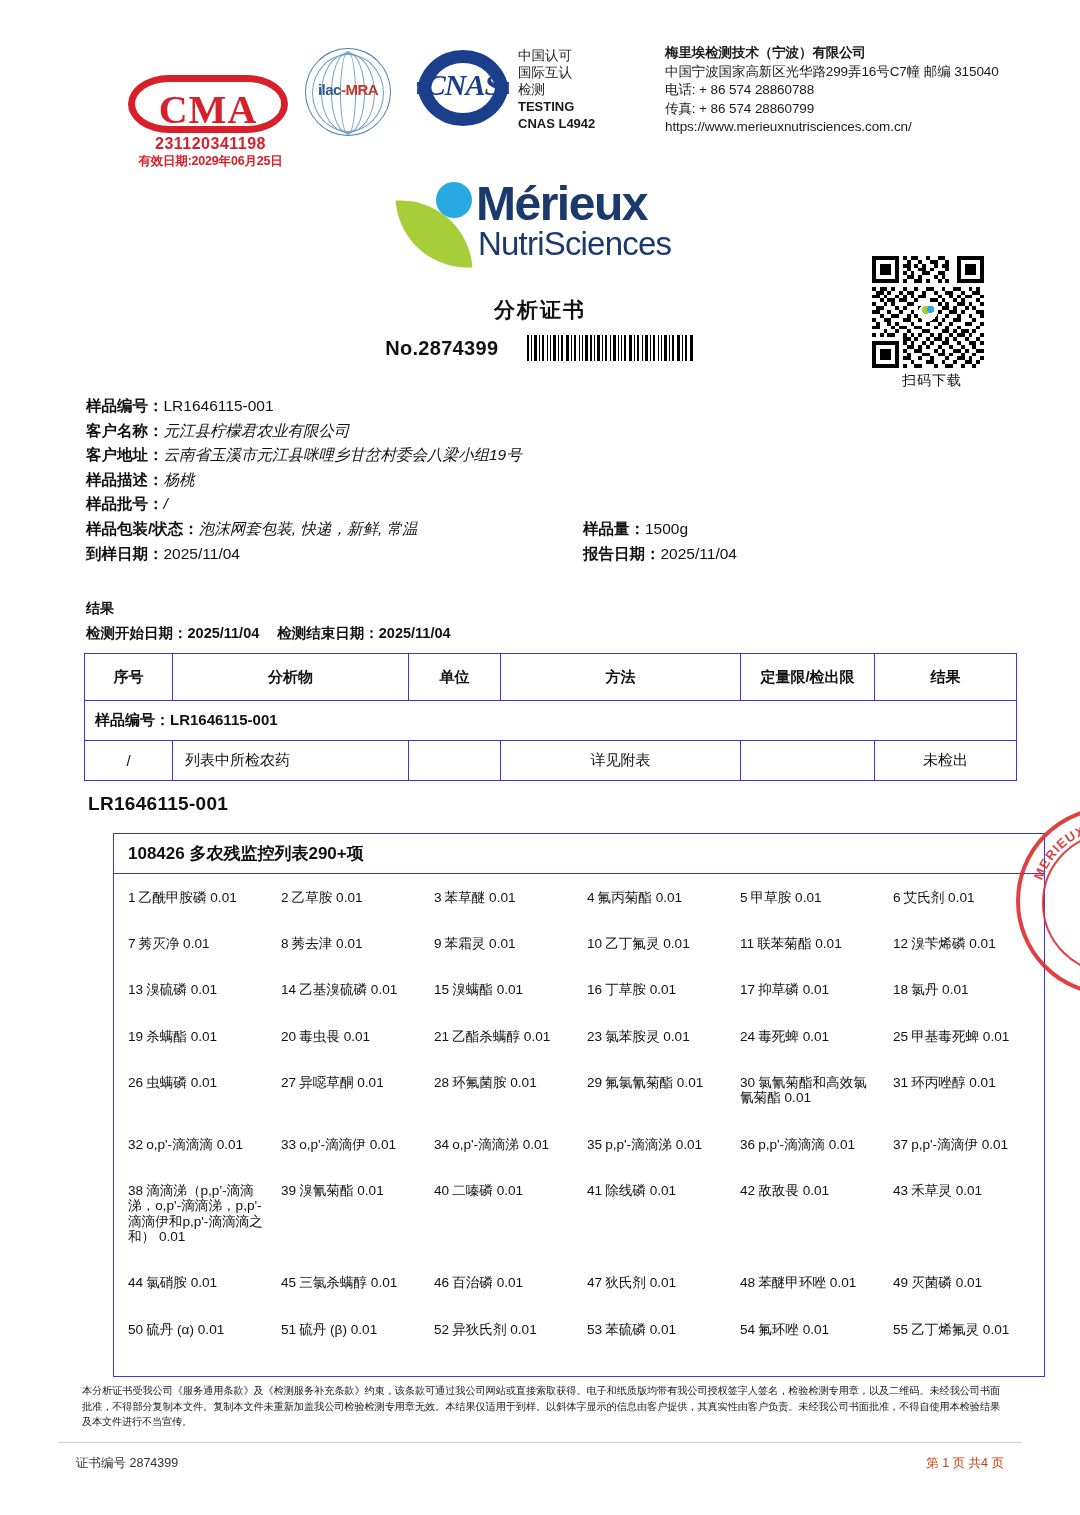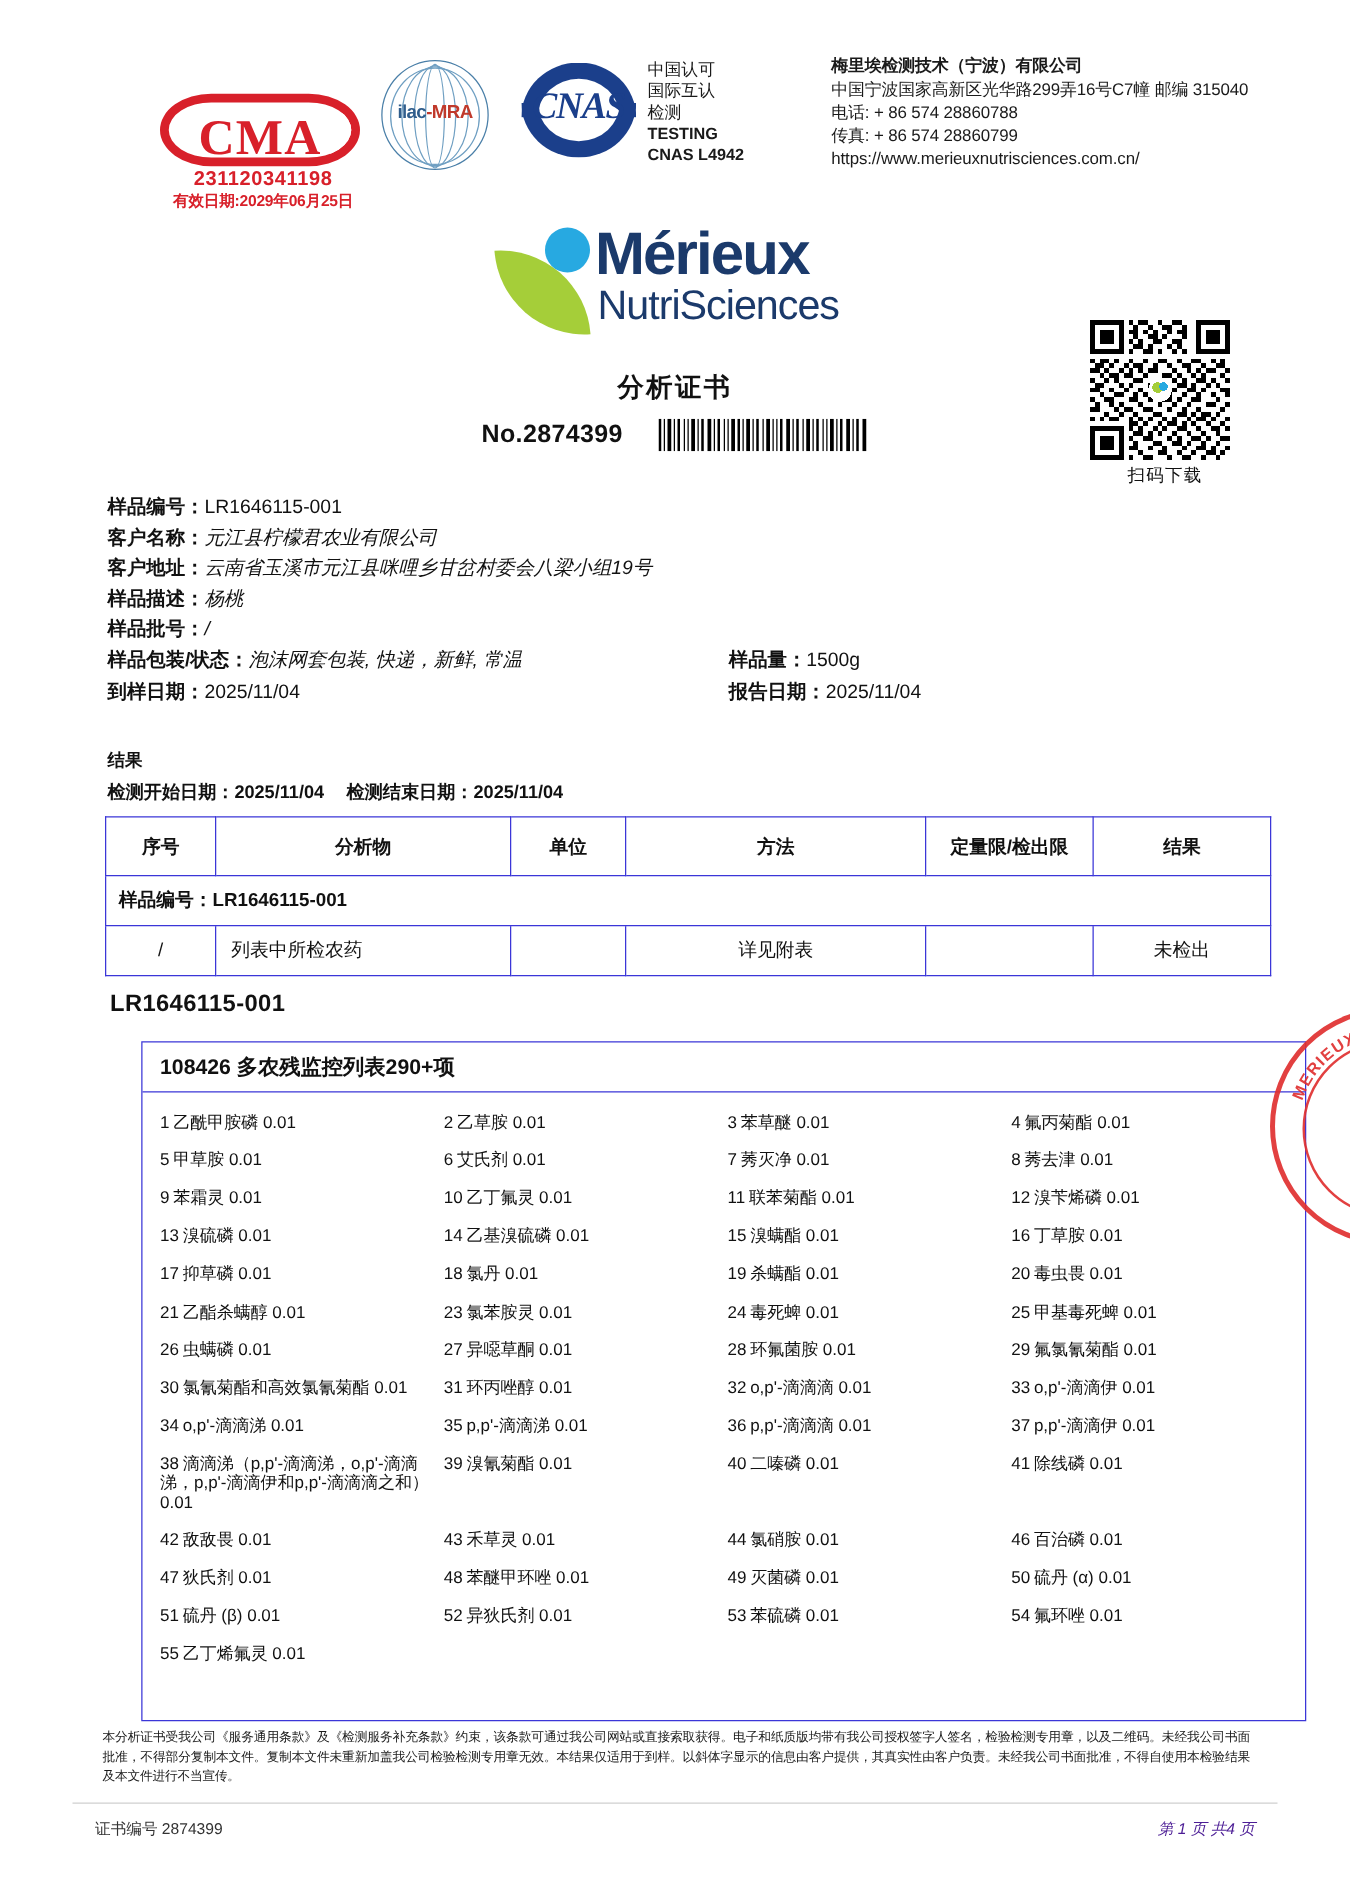--- a/index.html
+++ b/index.html
@@ -362,25 +362,26 @@
     font-size: 15px;
     font-weight: bold;
     border-bottom: 1.4px dotted #3b36d8;
     box-sizing: border-box;
   }
   .annex-sub .unit { margin-left: 52px; font-weight: bold; }
 
   .plist {
     padding: 8px 14px 0 14px;
     display: grid;
-    grid-template-columns: 1fr 1fr 1fr 1fr;
+    grid-template-columns: 1fr 1fr 1fr 1fr 1fr 1fr;
     column-gap: 6px;
     row-gap: 0;
     font-size: 13.6px;
     line-height: 15.2px;
+    gap: 16px;
   }
   .pcell {
     padding: 7.6px 2px 7.6px 0;
     word-break: break-all;
   }
   .pnum { margin-right: 3px; }
 
   
   .stamp {
     position: absolute;
@@ -451,22 +452,21 @@
     left: 76px;
     top: 1455px;
     font-size: 12.5px;
     color: #333;
   }
   .footer-right {
     position: absolute;
     right: 76px;
     top: 1455px;
     font-size: 12.5px;
-    color: #4c1d95;
-    font-style: italic;
+    color: #c2410c;
   }
 </style>
 </head>
 <body>
 
 <div class="header">
 
   <div class="cma-block">
     <div class="cma-badge">
       <div class="cma-text">CMA</div>
@@ -912,20 +912,21 @@
       <div class="pcell"><span class="pnum">35</span><span>p,p'-滴滴涕</span><span> 0.01</span></div>
       <div class="pcell"><span class="pnum">36</span><span>p,p'-滴滴滴</span><span> 0.01</span></div>
       <div class="pcell"><span class="pnum">37</span><span>p,p'-滴滴伊</span><span> 0.01</span></div>
       <div class="pcell"><span class="pnum">38</span><span>滴滴涕（p,p'-滴滴涕，o,p'-滴滴涕，p,p'-滴滴伊和p,p'-滴滴滴之和）</span><span> 0.01</span></div>
       <div class="pcell"><span class="pnum">39</span><span>溴氰菊酯</span><span> 0.01</span></div>
       <div class="pcell"><span class="pnum">40</span><span>二嗪磷</span><span> 0.01</span></div>
       <div class="pcell"><span class="pnum">41</span><span>除线磷</span><span> 0.01</span></div>
       <div class="pcell"><span class="pnum">42</span><span>敌敌畏</span><span> 0.01</span></div>
       <div class="pcell"><span class="pnum">43</span><span>禾草灵</span><span> 0.01</span></div>
       <div class="pcell"><span class="pnum">44</span><span>氯硝胺</span><span> 0.01</span></div>
+      <div class="pcell"><span class="pnum">45</span><span>三氯杀螨醇</span><span> 0.01</span></div>
       <div class="pcell"><span class="pnum">46</span><span>百治磷</span><span> 0.01</span></div>
       <div class="pcell"><span class="pnum">47</span><span>狄氏剂</span><span> 0.01</span></div>
       <div class="pcell"><span class="pnum">48</span><span>苯醚甲环唑</span><span> 0.01</span></div>
       <div class="pcell"><span class="pnum">49</span><span>灭菌磷</span><span> 0.01</span></div>
       <div class="pcell"><span class="pnum">50</span><span>硫丹 (α)</span><span> 0.01</span></div>
       <div class="pcell"><span class="pnum">51</span><span>硫丹 (β)</span><span> 0.01</span></div>
       <div class="pcell"><span class="pnum">52</span><span>异狄氏剂</span><span> 0.01</span></div>
       <div class="pcell"><span class="pnum">53</span><span>苯硫磷</span><span> 0.01</span></div>
       <div class="pcell"><span class="pnum">54</span><span>氟环唑</span><span> 0.01</span></div>
       <div class="pcell"><span class="pnum">55</span><span>乙丁烯氟灵</span><span> 0.01</span></div>

